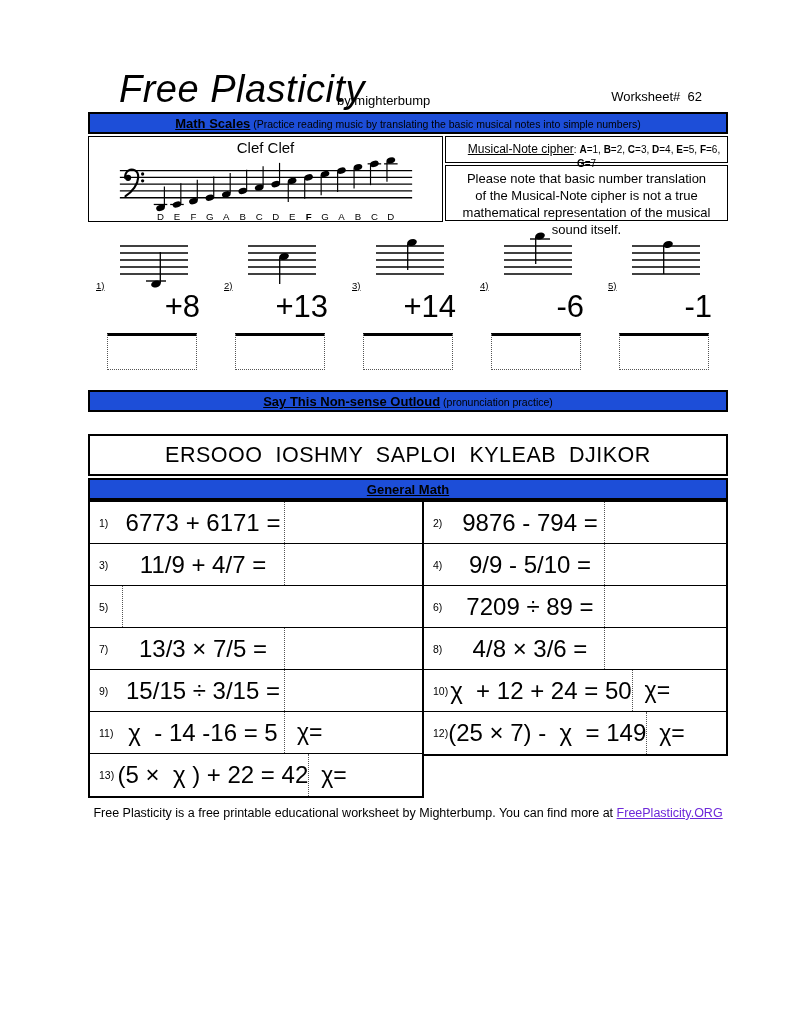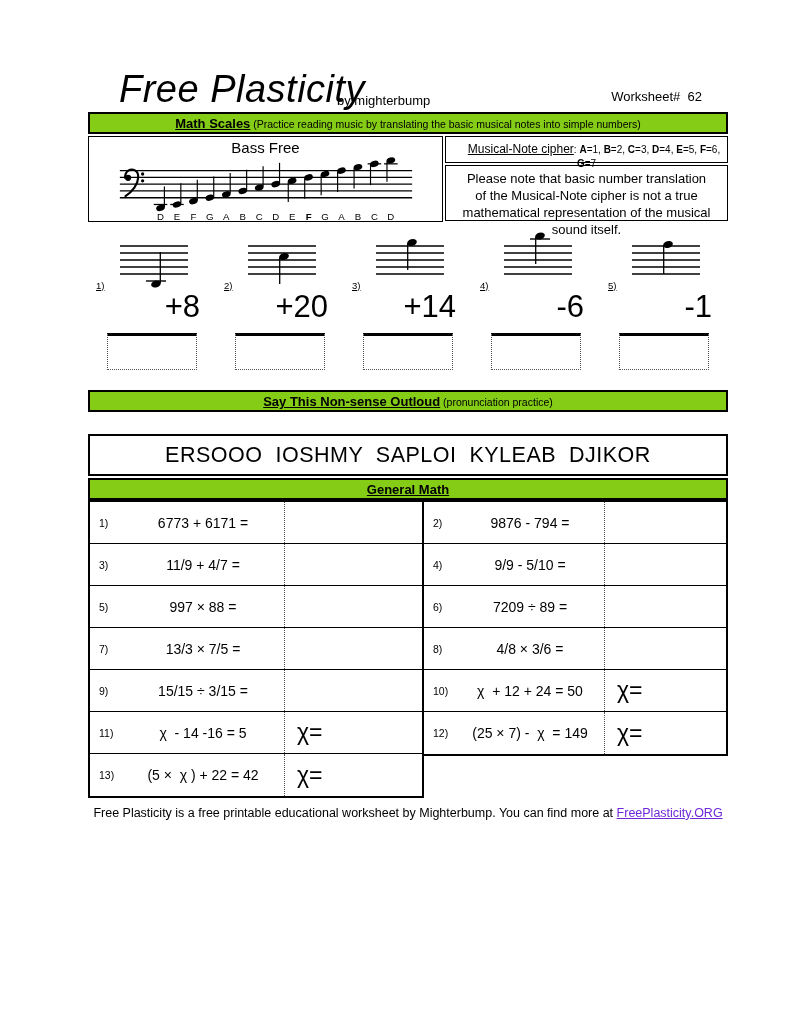--- a/index.html
+++ b/index.html
@@ -10,21 +10,21 @@
     overflow:hidden;
   }
   
   .title-block { position:absolute; left:119px; top:64px; width:609px; height:48px; }
   .main-title { position:absolute; left:0; bottom:4px; font-size:38px; font-style:italic; font-weight:500; letter-spacing:0.5px; line-height:1; }
   .byline { position:absolute; left:218px; bottom:4px; font-size:13px; }
   .worksheet-num { position:absolute; right:26px; bottom:8px; font-size:13px; white-space:pre; }
   
   .bar {
     position:absolute; left:88px; width:640px; height:22px;
-    background:#84cc16; border:2px solid #000; text-align:center; line-height:17px;
+    background:#1d4ed8; border:2px solid #000; text-align:center; line-height:17px;
     white-space:pre;
   }
   .bar-title { font-weight:bold; text-decoration:underline; font-size:13px; }
   .bar-sub { font-size:10.5px; }
   
   .ms-body { position:absolute; left:88px; top:136px; width:640px; height:86px; }
   .ms-left { position:absolute; left:0; top:0; width:355px; height:86px; border:1.5px solid #000; }
   .bass-clef-label { text-align:center; font-size:15px; margin-top:2px; }
   .main-staff { display:block; margin:0 auto; }
   .ms-right { position:absolute; left:357px; top:0; width:283px; height:86px; }
@@ -50,21 +50,21 @@
     border:2px solid #000; display:flex; align-items:center; justify-content:center;
     font-size:21.5px; white-space:pre; letter-spacing:0.5px;margin-top:20px;
   }
   
   .gm-wrap { position:absolute; left:88px; top:500px; display:flex; align-items:flex-start; }
   .gm-half-left  { width:336px; border:2px solid #000; }
   .gm-half-right { width:304px; border:2px solid #000; border-left:none; }
   .gm-row { display:flex; height:42px; border-bottom:1.5px solid #000; align-items:stretch; }
   .gm-row:last-child { border-bottom:none; }
   .gm-num { width:32px; padding-left:9px; font-size:10.5px; display:flex; align-items:center; }
-  .gm-prob { flex:1; display:flex; align-items:center; justify-content:center; font-size:14px; white-space:pre; }
+  .gm-prob { flex:1; display:flex; align-items:center; justify-content:center; font-size:24px; white-space:pre; }
   .gm-ans { border-left:1px dotted #555; display:flex; align-items:center; padding-left:12px; font-size:23px; }
   .gm-half-left  .gm-ans { width:138px; }
   .gm-half-right .gm-ans { width:122px; }
   
   .footer { position:absolute; left:88px; top:806px; width:640px; text-align:center; font-size:12.5px; }
   .footer a { color:#6d28d9; text-decoration:underline; cursor:pointer; }
 </style>
 </head>
 <body>
 
@@ -73,21 +73,21 @@
   <div class="title-block">
     <span class="main-title">Free Plasticity</span>
     <span class="byline">by mighterbump</span>
     <span class="worksheet-num">Worksheet#  62</span>
   </div>
 
   <div class="bar" style="top:112px;"><span class="bar-title">Math Scales</span><span class="bar-sub"> (Practice reading music by translating the basic musical notes into simple numbers)</span></div>
 
   <div class="ms-body">
     <div class="ms-left">
-      <div class="bass-clef-label">Bass Free</div>
+      <div class="bass-clef-label">Clef Clef</div>
       <svg id="main-staff" class="main-staff" width="300" height="66" viewBox="0 0 310 68">
           <line x1="4" y1="15" x2="306" y2="15" stroke="#000" stroke-width="1.4"></line>
           <line x1="4" y1="22" x2="306" y2="22" stroke="#000" stroke-width="1.4"></line>
           <line x1="4" y1="29" x2="306" y2="29" stroke="#000" stroke-width="1.4"></line>
           <line x1="4" y1="36" x2="306" y2="36" stroke="#000" stroke-width="1.4"></line>
           <line x1="4" y1="43" x2="306" y2="43" stroke="#000" stroke-width="1.4"></line>
           <circle cx="12.5" cy="22.5" r="3.2" fill="#000"></circle>
           <path d="M9.3,22.5 C9.3,15.5 15,12.3 19.6,14.8 C24.4,17.4 24,25.5 19,32.5 C16.2,36.4 12.6,39.6 9.8,41.4" stroke="#000" stroke-width="2.2" fill="none" stroke-linecap="round"></path>
           <circle cx="27.5" cy="18.5" r="1.7" fill="#000"></circle>
           <circle cx="27.5" cy="25.5" r="1.7" fill="#000"></circle>
@@ -168,21 +168,21 @@
         <span class="snip-num">2)</span>
         <svg class="snip-svg" width="84" height="64" viewBox="0 0 84 64">
           <line x1="8" y1="16" x2="76" y2="16" stroke="#000" stroke-width="1.5"></line>
           <line x1="8" y1="23" x2="76" y2="23" stroke="#000" stroke-width="1.5"></line>
           <line x1="8" y1="30" x2="76" y2="30" stroke="#000" stroke-width="1.5"></line>
           <line x1="8" y1="37" x2="76" y2="37" stroke="#000" stroke-width="1.5"></line>
           <line x1="8" y1="44" x2="76" y2="44" stroke="#000" stroke-width="1.5"></line>
           <line x1="39.7" y1="27.5" x2="39.7" y2="54" stroke="#000" stroke-width="1.3"></line>
           <ellipse cx="44" cy="26.5" rx="5" ry="3.3" fill="#000" transform="rotate(-18 44 26.5)"></ellipse>
         </svg>
-        <span class="snip-value">+20</span>
+        <span class="snip-value">+13</span>
         <div class="snip-ansbox"></div>
       </div>
       <div class="snip-col">
         <span class="snip-num">3)</span>
         <svg class="snip-svg" width="84" height="64" viewBox="0 0 84 64">
           <line x1="8" y1="16" x2="76" y2="16" stroke="#000" stroke-width="1.5"></line>
           <line x1="8" y1="23" x2="76" y2="23" stroke="#000" stroke-width="1.5"></line>
           <line x1="8" y1="30" x2="76" y2="30" stroke="#000" stroke-width="1.5"></line>
           <line x1="8" y1="37" x2="76" y2="37" stroke="#000" stroke-width="1.5"></line>
           <line x1="8" y1="44" x2="76" y2="44" stroke="#000" stroke-width="1.5"></line>
@@ -236,21 +236,20 @@
           <span class="gm-prob">6773 + 6171 =</span>
           <div class="gm-ans"></div>
         </div>
         <div class="gm-row">
           <span class="gm-num">3)</span>
           <span class="gm-prob">11/9 + 4/7 =</span>
           <div class="gm-ans"></div>
         </div>
         <div class="gm-row">
           <span class="gm-num">5)</span>
-          <span class="gm-prob">997 × 88 =</span>
           <div class="gm-ans"></div>
         </div>
         <div class="gm-row">
           <span class="gm-num">7)</span>
           <span class="gm-prob">13/3 × 7/5 =</span>
           <div class="gm-ans"></div>
         </div>
         <div class="gm-row">
           <span class="gm-num">9)</span>
           <span class="gm-prob">15/15 ÷ 3/15 =</span>

